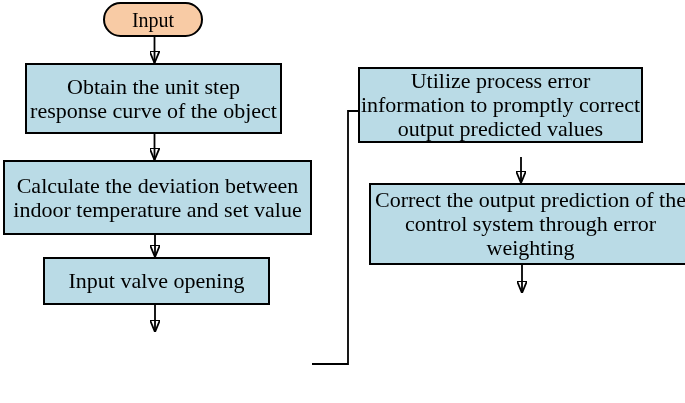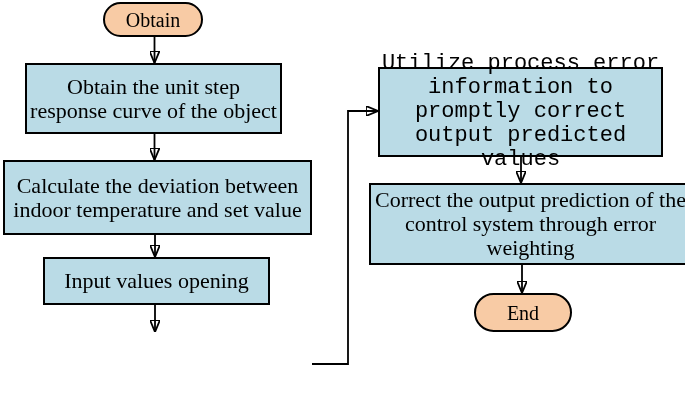--- a/index.html
+++ b/index.html
@@ -44,21 +44,21 @@
   }
   .process  { background: var(--process-fill, #badbe6); }
   .terminal { background: var(--terminal-fill, #f8cba5); font-size: 20px; }
 
   
   .n-start     { left: 103px; top: 2px;   width: 100px; height: 35px; border-radius: 18px; }
   .n-obtain    { left: 25px;  top: 63px;  width: 257px; height: 71px; }
   .n-deviation { left: 3px;   top: 160px; width: 309px; height: 75px; }
   .n-valve     { left: 43px;  top: 257px; width: 227px; height: 48px; }
   .n-optimal   { left: 11px;  top: 332px; width: 301px; height: 63px; }
-  .n-utilize   { left: 378px; top: 67px;  width: 285px; height: 90px; font-family: Liberation Mono, monospace; }
+  .n-utilize   { left: 358px; top: 67px;  width: 285px; height: 76px; }
   .n-correct   { left: 369px; top: 183px; width: 323px; height: 82px; }
   .n-end       { left: 474px; top: 293px; width: 98px;  height: 39px; border-radius: 20px; }
 </style>
 </head>
 <body>
 
 <div class="canvas">
 
   <svg class="edges" width="685" height="403" viewBox="0 0 685 403" aria-hidden="true">
     <defs>
@@ -69,47 +69,44 @@
     <path d="M154.5,37 V63" marker-end="url(#ah)"></path>
     <path d="M154.5,134 V160" marker-end="url(#ah)"></path>
     <path d="M155,235 V257" marker-end="url(#ah)"></path>
     <path d="M155,305 V332" marker-end="url(#ah)"></path>
     <path d="M312,364 H348 V111 H378" marker-end="url(#ah)"></path>
     <path d="M521,157 V183" marker-end="url(#ah)"></path>
     <path d="M522,265 V293" marker-end="url(#ah)"></path>
   </svg>
 
   <div class="node terminal n-start">
-    <span>Obtain</span>
+    <span>Input</span>
   </div>
 
   <div class="node process n-obtain">
     <span>Obtain the unit step
 response curve of the object</span>
   </div>
 
   <div class="node process n-deviation">
     <span>Calculate the deviation between
 indoor temperature and set value</span>
   </div>
 
   <div class="node process n-valve">
-    <span>Input values opening</span>
+    <span>Input valve opening</span>
   </div>
 
 
   <div class="node process n-utilize">
     <span>Utilize process error
 information to promptly correct
 output predicted values</span>
   </div>
 
   <div class="node process n-correct">
     <span>Correct the output prediction of the
 control system through error
 weighting</span>
   </div>
 
-  <div class="node terminal n-end">
-    <span>End</span>
-  </div>
 
 </div>
 
 </body></html>

